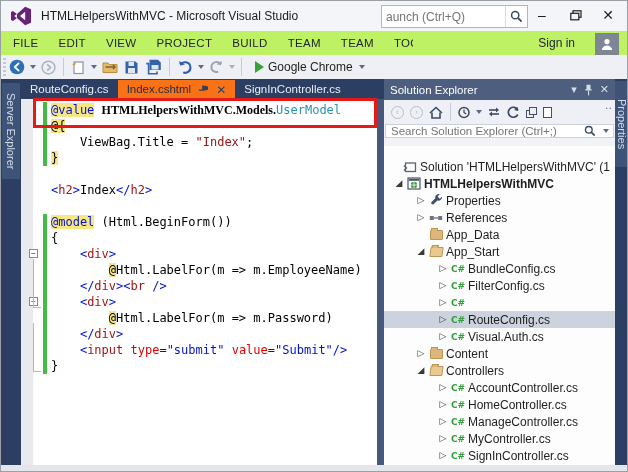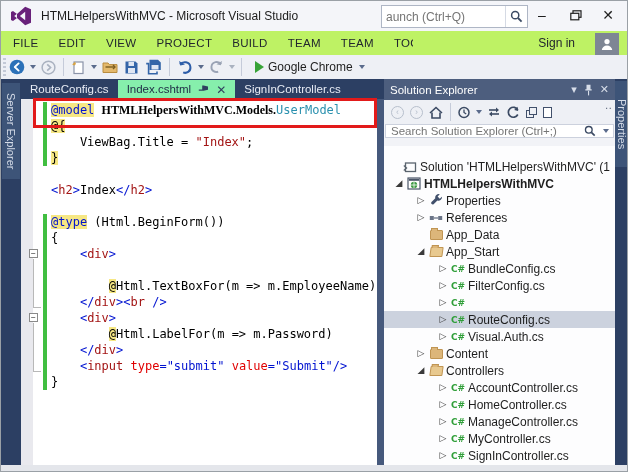--- a/index.html
+++ b/index.html
@@ -36,21 +36,21 @@
   .strip{position:absolute;top:0;bottom:0;background:#2c3f63;}
   .strip.left{left:0;width:20px;}
   .strip.right{right:0;width:14px;}
   .vtab{position:absolute;color:#d5dce8;background:#3d5478;writing-mode:vertical-rl;font-size:11px;display:flex;align-items:center;justify-content:center;}
   .vtab.left{left:1px;top:4px;width:18px;height:96px;}
   .vtab.right{right:0;top:2px;width:14px;height:86px;}
   
   .editor{position:absolute;left:20px;top:0;width:363px;height:386px;}
   .tabbar{position:absolute;left:0;top:0;right:0;height:20px;display:flex;align-items:flex-end;}
   .tab{height:19px;line-height:19px;padding:0 9px;font-size:11.5px;color:#e8ecf5;white-space:nowrap;display:flex;align-items:center;}
-  .tab.active{background:#86efac;color:#1e2a45;}
+  .tab.active{background:#f97316;color:#1e2a45;}
   .tab .pin{margin:0 1px 0 7px;}
   .tab .tclose{margin-left:5px;font-size:12px;color:#30405f;line-height:1;}
   .editor-body{position:absolute;left:0;top:20px;right:0;bottom:0;background:#fff;}
   .gutter{position:absolute;left:0;top:0;bottom:0;width:12px;background:#e9e9ee;}
   .vsb{position:absolute;right:0;top:0;bottom:0;width:7px;background:#46597c;}
   .code{position:absolute;left:0;top:3px;right:7px;}
   .code-line{position:relative;height:16px;}
   .code-line .txt{position:absolute;left:30px;top:0;white-space:pre;
       font-family:"DejaVu Sans Mono","Liberation Mono",monospace;font-size:12px;line-height:16px;}
   .chg{position:absolute;left:22px;top:0;bottom:0;width:4px;background:#41be41;}
@@ -233,21 +233,21 @@
           </div>
           <div class="tab">
             <span>SignInController.cs</span>
           </div>
         </div>
       <div class="editor-body">
         <div class="gutter"></div>
         <div class="code" id="code">
             <div class="code-line">
               <span class="chg"></span>
-              <span class="txt"><span class="c-k hl">@model</span><span class="c-p"> </span><span class="c-pb">HTMLHelpersWithMVC.Models.</span><span class="c-t">UserModel</span></span>
+              <span class="txt"><span class="c-k hl">@value</span><span class="c-p"> </span><span class="c-pb">HTMLHelpersWithMVC.Models.</span><span class="c-t">UserModel</span></span>
             </div>
             <div class="code-line">
               <span class="chg"></span>
               <span class="txt"><span class="c-p hl">@{</span></span>
             </div>
             <div class="code-line">
               <span class="chg"></span>
               <span class="txt"><span class="c-p">    ViewBag.Title = </span><span class="c-s">"Index"</span><span class="c-p">;</span></span>
             </div>
             <div class="code-line">
@@ -258,37 +258,34 @@
               <span class="txt"></span>
             </div>
             <div class="code-line">
               <span class="txt"><span class="c-d">&lt;</span><span class="c-n">h2</span><span class="c-d">&gt;</span><span class="c-p">Index</span><span class="c-d">&lt;/</span><span class="c-n">h2</span><span class="c-d">&gt;</span></span>
             </div>
             <div class="code-line">
               <span class="txt"></span>
             </div>
             <div class="code-line">
               <span class="chg"></span>
-              <span class="txt"><span class="c-k hl">@type</span><span class="c-p"> (Html.BeginForm())</span></span>
+              <span class="txt"><span class="c-k hl">@model</span><span class="c-p"> (Html.BeginForm())</span></span>
             </div>
             <div class="code-line">
               <span class="chg"></span>
               <span class="txt"><span class="c-p">{</span></span>
             </div>
             <div class="code-line">
               <span class="chg"></span>
               <span class="colbox">−</span>
               <span class="txt"><span class="c-p">    </span><span class="c-d">&lt;</span><span class="c-n">div</span><span class="c-d">&gt;</span></span>
             </div>
             <div class="code-line">
               <span class="chg"></span>
-            </div>
-            <div class="code-line">
-              <span class="chg"></span>
-              <span class="txt"><span class="c-p">        </span><span class="c-p hl">@</span><span class="c-p">Html.TextBoxFor(m =&gt; m.EmployeeName)</span></span>
+              <span class="txt"><span class="c-p">        </span><span class="c-p hl">@</span><span class="c-p">Html.LabelFor(m =&gt; m.EmployeeName)</span></span>
             </div>
             <div class="code-line">
               <span class="chg"></span>
               <span class="txt"><span class="c-p">    </span><span class="c-d">&lt;/</span><span class="c-n">div</span><span class="c-d">&gt;</span><span class="c-d">&lt;</span><span class="c-n">br</span><span class="c-d"> /&gt;</span></span>
             </div>
             <div class="code-line">
               <span class="chg"></span>
               <span class="colbox">−</span>
               <span class="txt"><span class="c-p">    </span><span class="c-d">&lt;</span><span class="c-n">div</span><span class="c-d">&gt;</span></span>
             </div>

